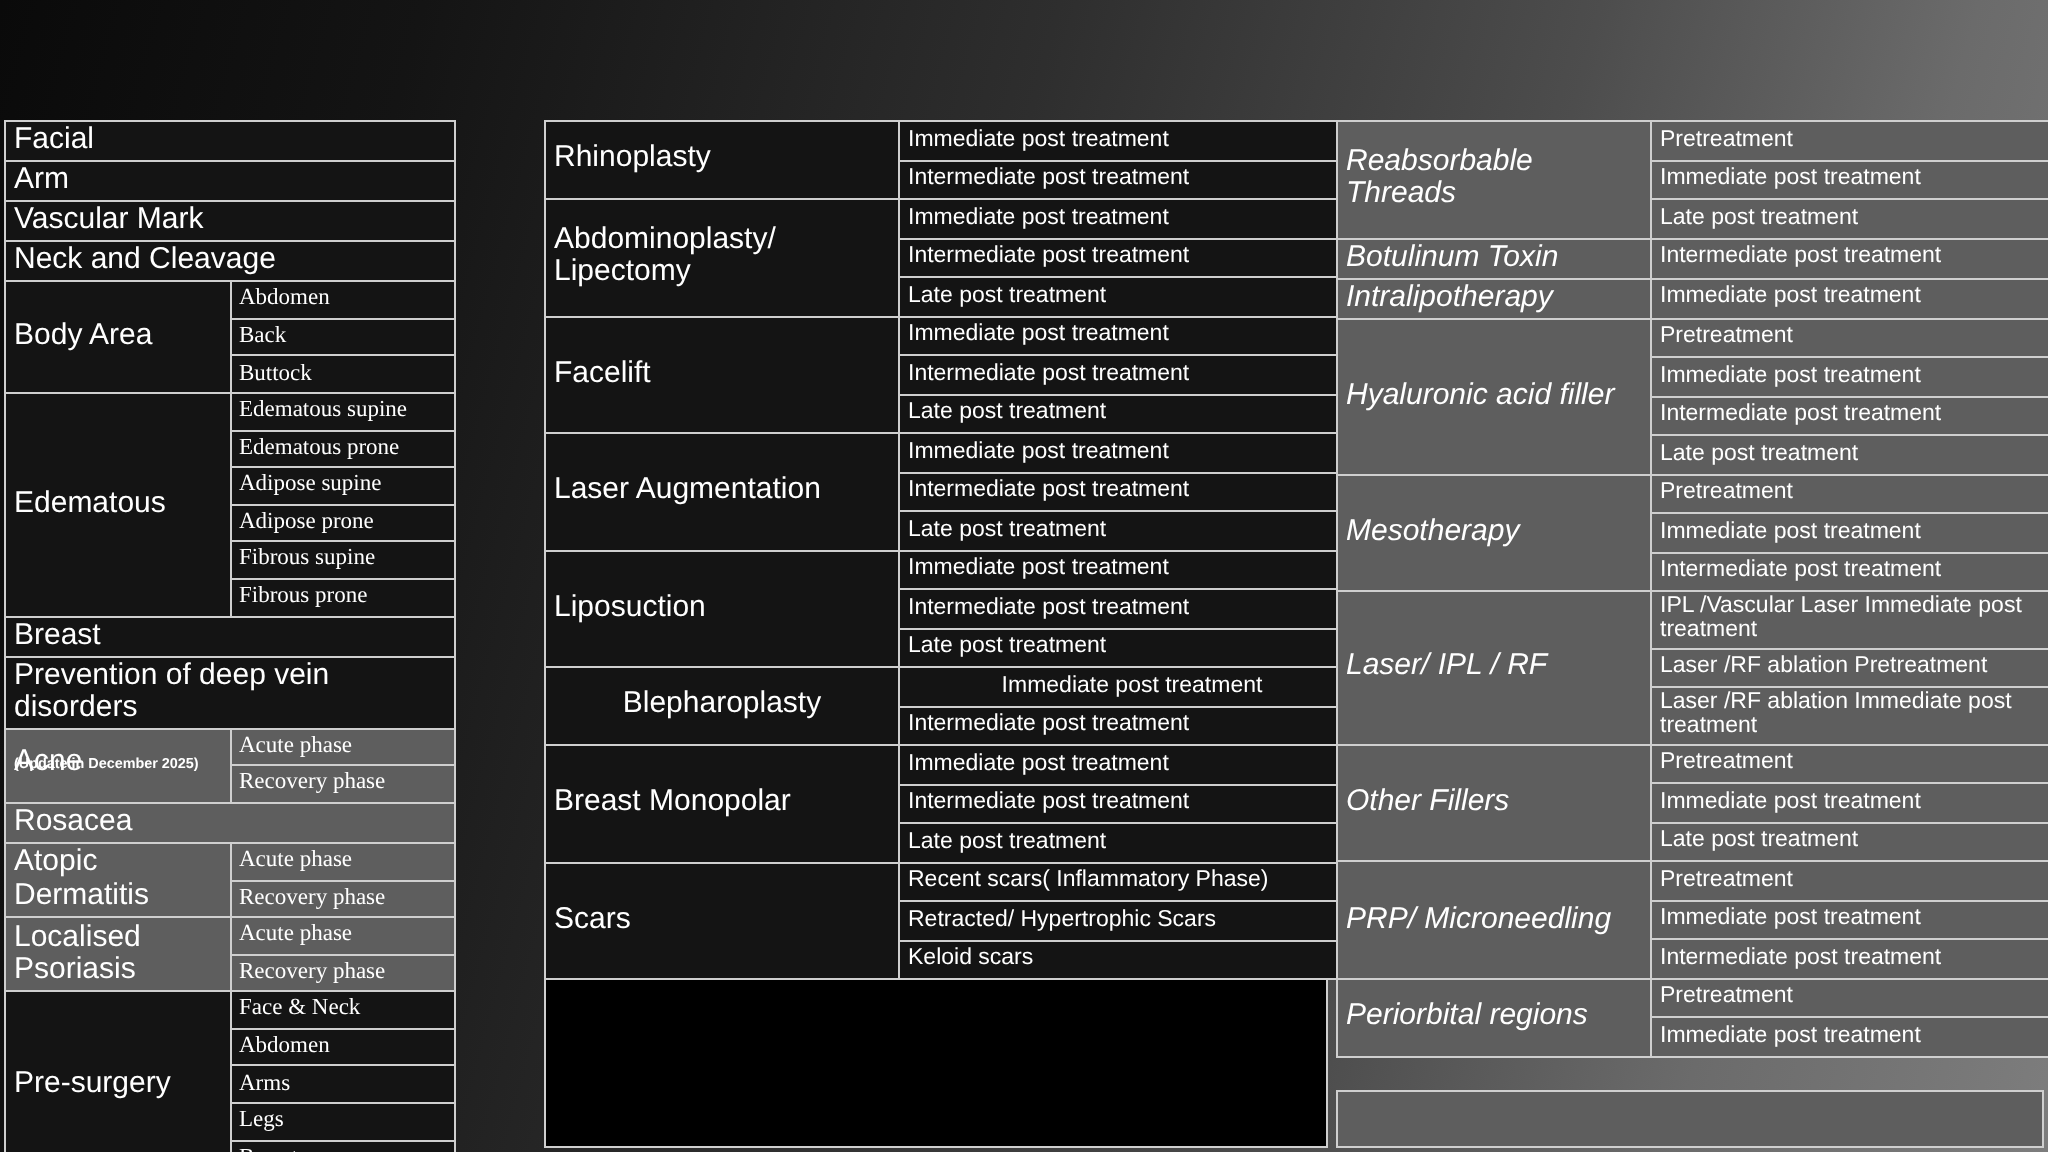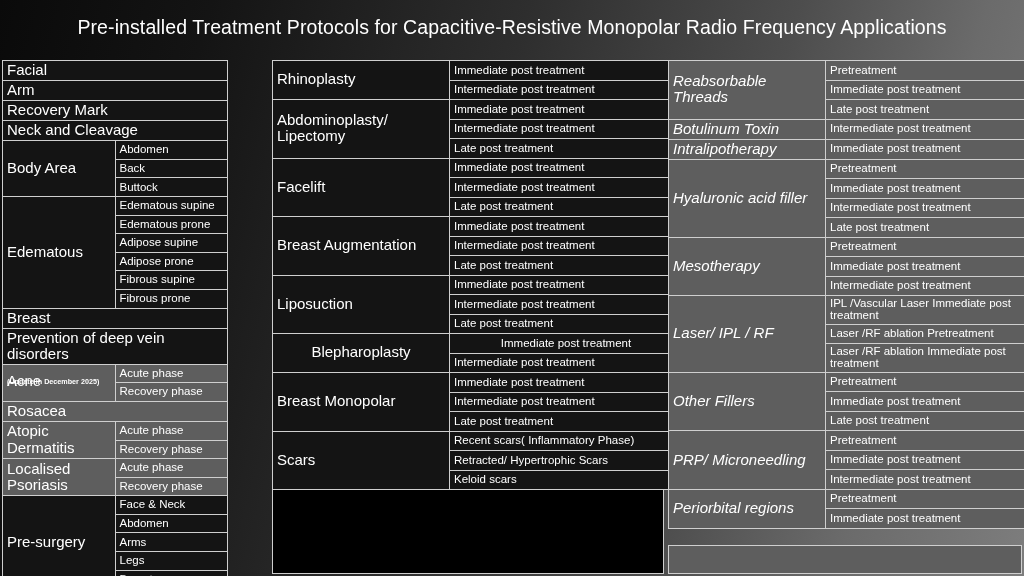--- a/index.html
+++ b/index.html
@@ -32,21 +32,21 @@
   }
   td.dark-cell{background:#141414;}
   td.grey-cell{background:#5e5e5e;}
 
   .big{font-size:15px;}
   .sml{font-size:11.5px;}
 
   
   #left-table{left:2px;top:60px;width:226px;}
   #left-table td.c1{width:134px;}
-  #left-table td.c2{width:132px;}
+  #left-table td.c2{width:132px;font-family:Liberation Serif, serif;}
 
   .acne-wrap{position:relative;display:block;height:15px;}
   .acne-wrap .acne-main{position:absolute;left:0;top:-2px;font-size:15px;}
   .acne-wrap .acne-note{position:absolute;left:0;top:3px;font-size:7.2px;white-space:nowrap;font-weight:bold;}
 
   
   #mid-table{left:272px;top:60px;width:392px;}
   #mid-table td.m1{width:168px;}
   #mid-table td.m2{width:224px;}
 
@@ -59,34 +59,31 @@
   #right-table td.r2{width:206px;}
 
   #right-blank{position:absolute;left:668px;top:545px;width:354px;height:29px;
     background:#5e5e5e;border:1px solid #cfcfcf;box-sizing:border-box;}
 </style>
 </head>
 <body>
 
 <div id="slide">
 
-  <div id="title-bar">
-    <div class="title-text">Pre-installed Treatment Protocols for Capacitive-Resistive Monopolar Radio Frequency Applications</div>
-  </div>
 
   <table class="tbl" id="left-table">
     <tbody id="left-body">
         <tr style="height: 18.6px;">
           <td class="dark-cell big" colspan="2">Facial</td>
         </tr>
         <tr style="height: 18.6px;">
           <td class="dark-cell big" colspan="2">Arm</td>
         </tr>
         <tr style="height: 18.6px;">
-          <td class="dark-cell big" colspan="2">Recovery Mark</td>
+          <td class="dark-cell big" colspan="2">Vascular Mark</td>
         </tr>
         <tr style="height: 18.6px;">
           <td class="dark-cell big" colspan="2">Neck and Cleavage</td>
         </tr>
         <tr style="height: 18.6px;">
           <td class="dark-cell c1 big" rowspan="3">Body Area</td>
           <td class="dark-cell c2 sml">Abdomen</td>
         </tr>
         <tr style="height: 18.6px;">
           <td class="dark-cell c2 sml">Back</td>
@@ -190,21 +187,21 @@
           <td class="dark-cell m1 big" rowspan="3">Facelift</td>
           <td class="dark-cell m2 sml">Immediate post treatment</td>
         </tr>
         <tr style="height: 19.5px;">
           <td class="dark-cell m2 sml">Intermediate post treatment</td>
         </tr>
         <tr style="height: 19.5px;">
           <td class="dark-cell m2 sml">Late post treatment</td>
         </tr>
         <tr style="height: 19.5px;">
-          <td class="dark-cell m1 big" rowspan="3">Breast Augmentation</td>
+          <td class="dark-cell m1 big" rowspan="3">Laser Augmentation</td>
           <td class="dark-cell m2 sml">Immediate post treatment</td>
         </tr>
         <tr style="height: 19.5px;">
           <td class="dark-cell m2 sml">Intermediate post treatment</td>
         </tr>
         <tr style="height: 19.5px;">
           <td class="dark-cell m2 sml">Late post treatment</td>
         </tr>
         <tr style="height: 19.5px;">
           <td class="dark-cell m1 big" rowspan="3">Liposuction</td>

